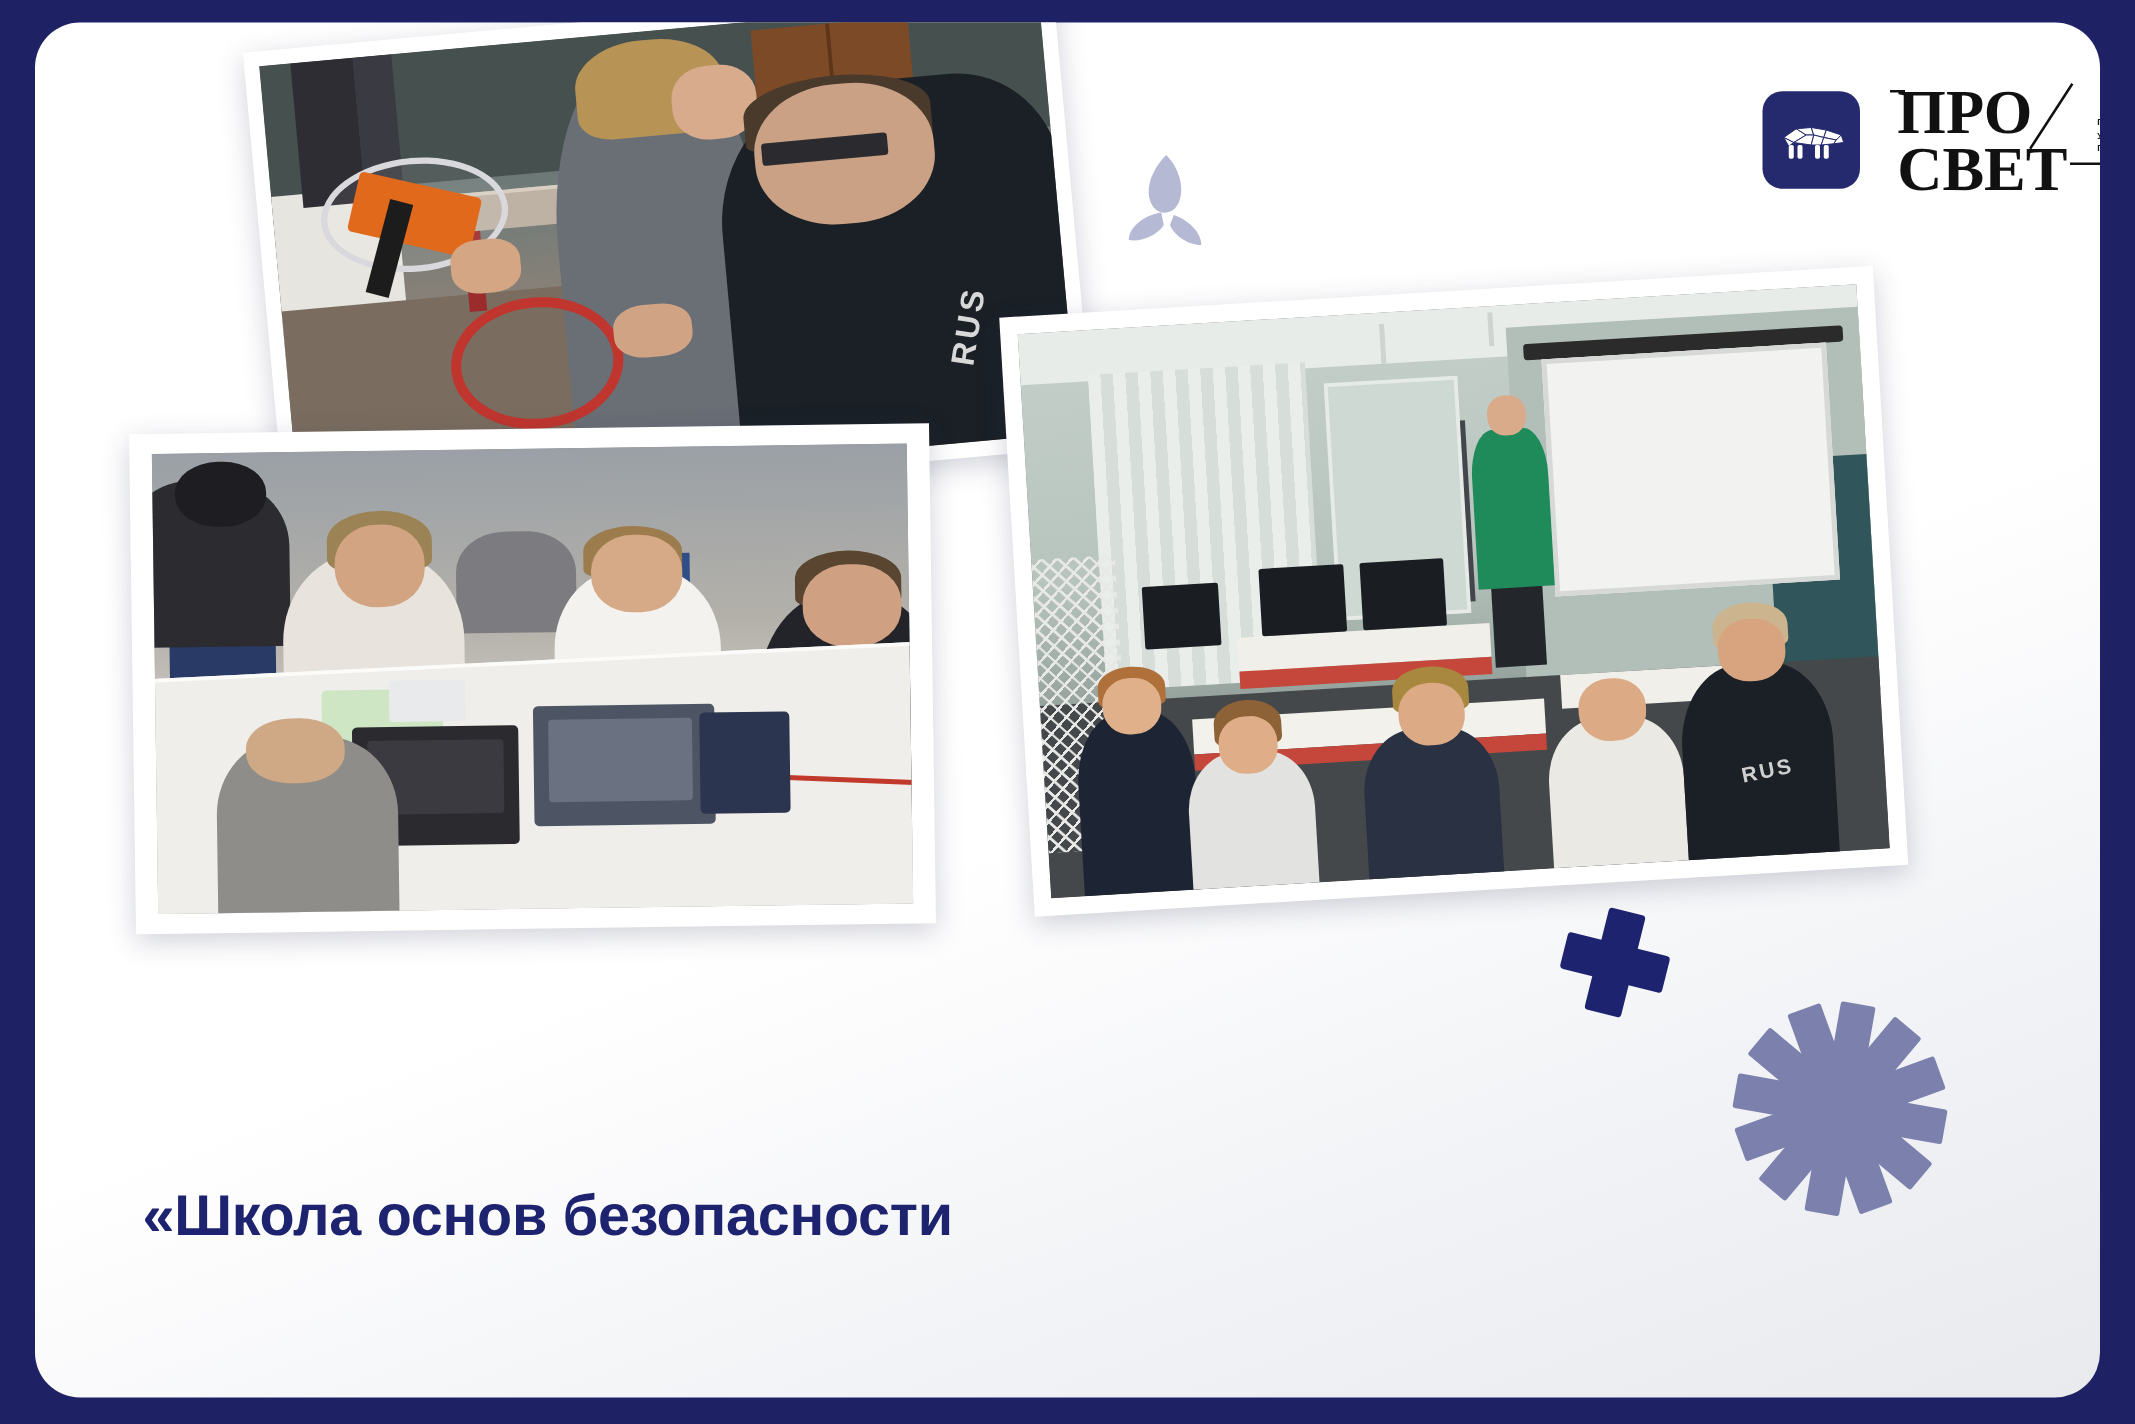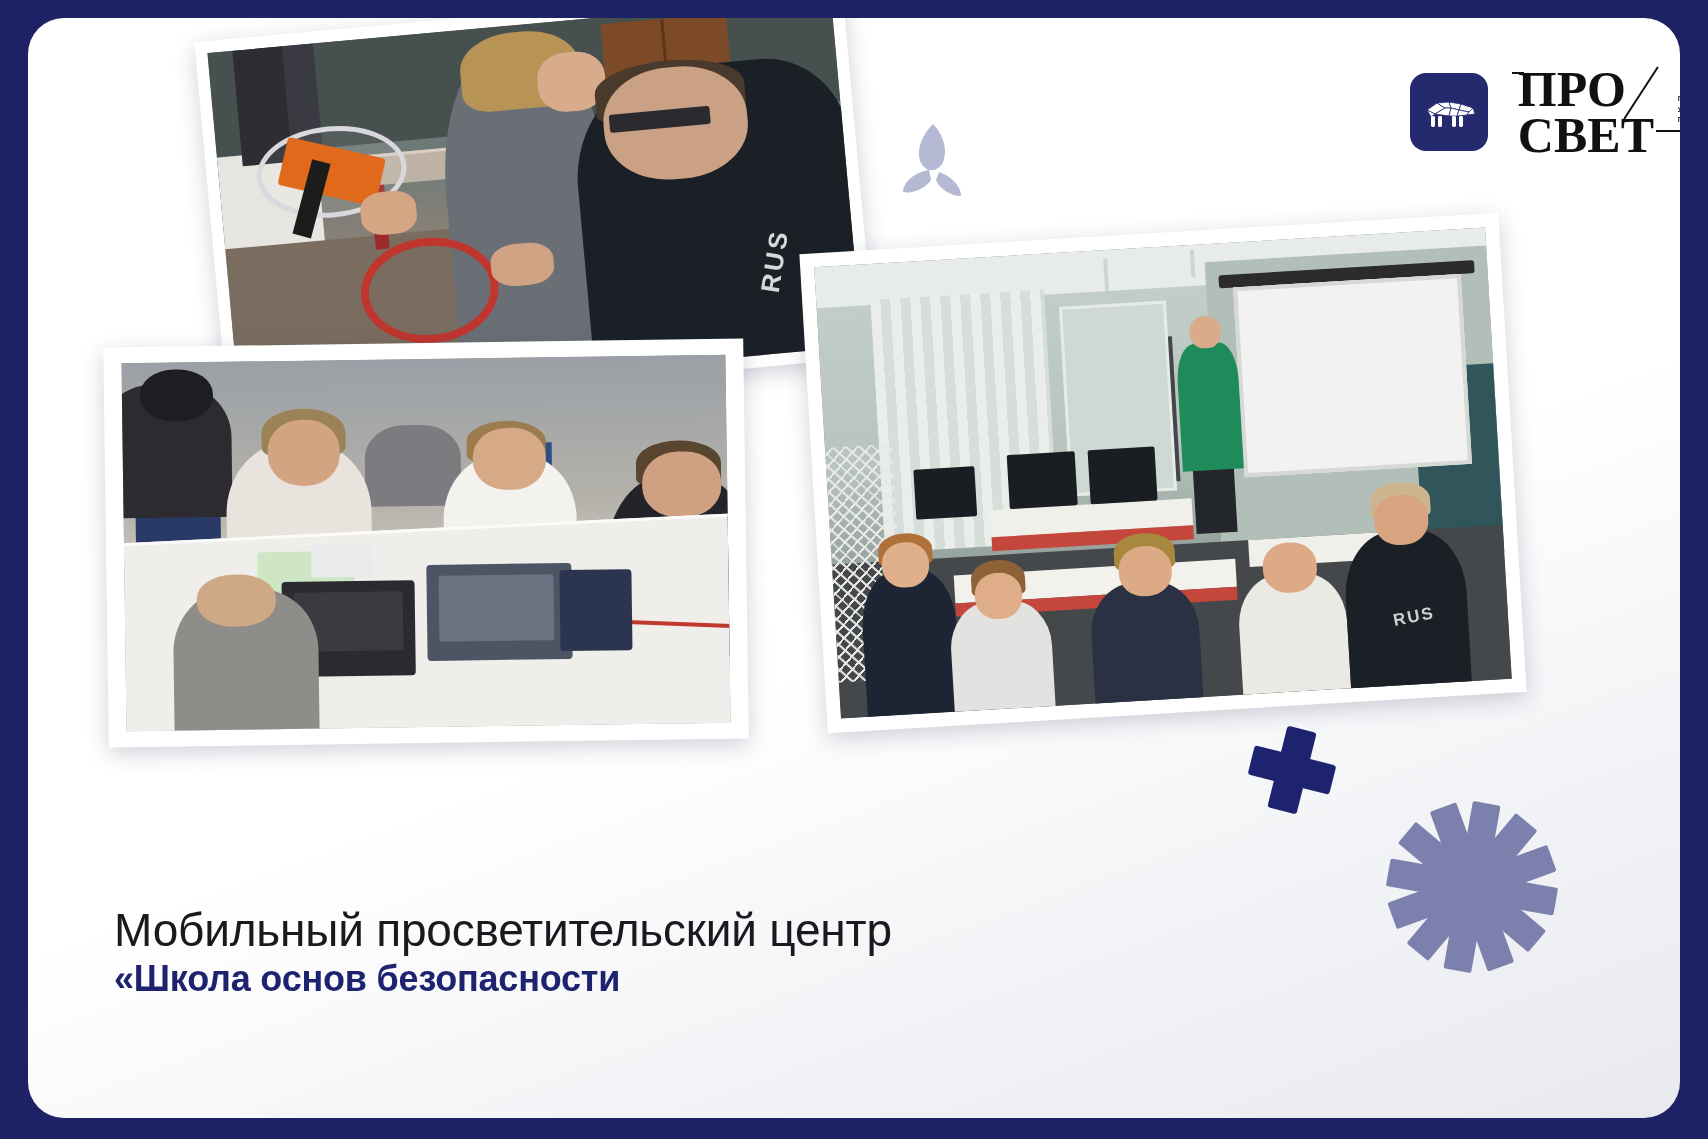--- a/index.html
+++ b/index.html
@@ -247,21 +247,21 @@
     position: absolute;
     left: 86px; bottom: 118px;
     width: 1050px;
   }
   .hl-line { line-height: 1.17; }
   .hl-thin {
     font-size: 46px; font-weight: 400; color: #19191e;
     letter-spacing: -.2px;
   }
   .hl-bold {
-    font-size: 36px; font-weight: 700; color: #1e2370;
+    font-size: 46px; font-weight: 700; color: #1e2370;
     letter-spacing: -.2px;
   }
   .hl-mix { font-size:46px; }
   .hl-mix b { color:#1e2370; font-weight:700; }
   .hl-mix span { color:#19191e; font-weight:400; }
 </style>
 </head>
 <body>
 
 <div id="poster">
@@ -429,18 +429,17 @@
         <div class="logo-rule2"></div>
         <div class="logo-sub">
           <div>ГОСУДАРСТВЕННЫЙ</div>
           <div>УНИВЕРСИТЕТ</div>
           <div>ПРОСВЕЩЕНИЯ</div>
         </div>
       </div>
     </div>
 
     <div id="headline">
-      <div class="hl-line hl-thin">Мобильный просветительский центр</div>
       <div class="hl-line hl-bold">«Школа основ безопасности</div>
     </div>
 
   </div>
 </div>
 
 </body></html>

